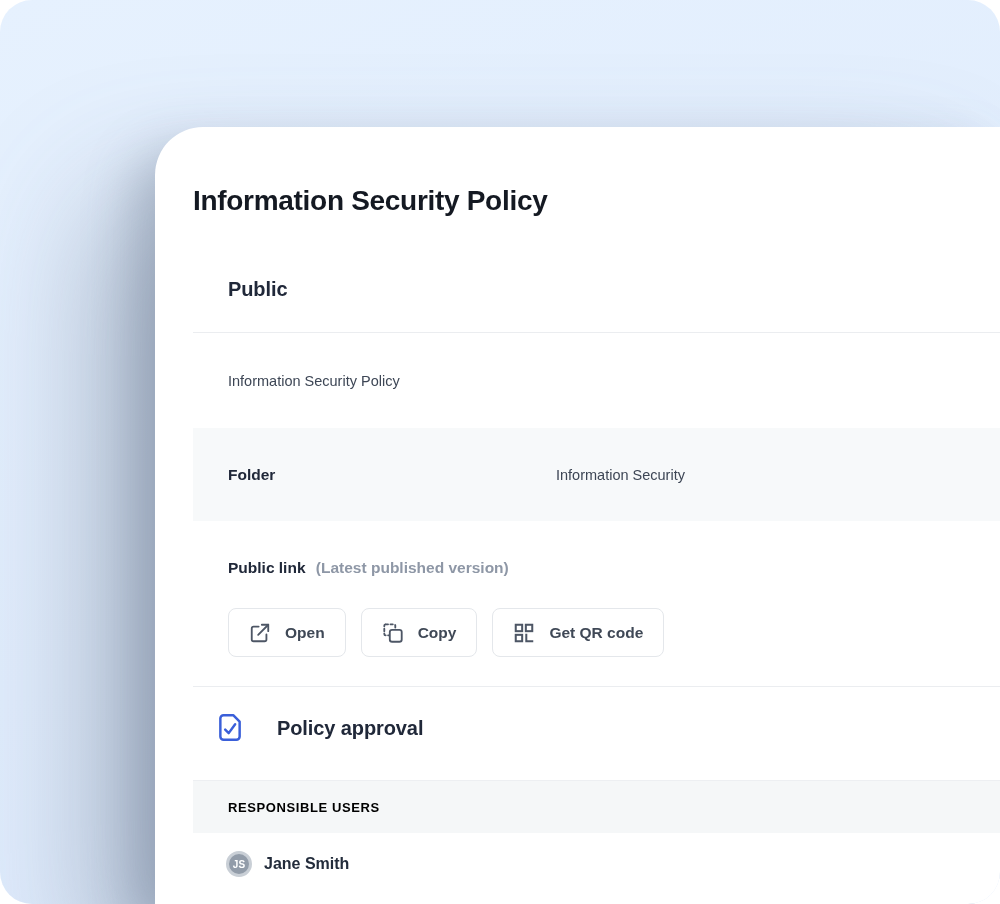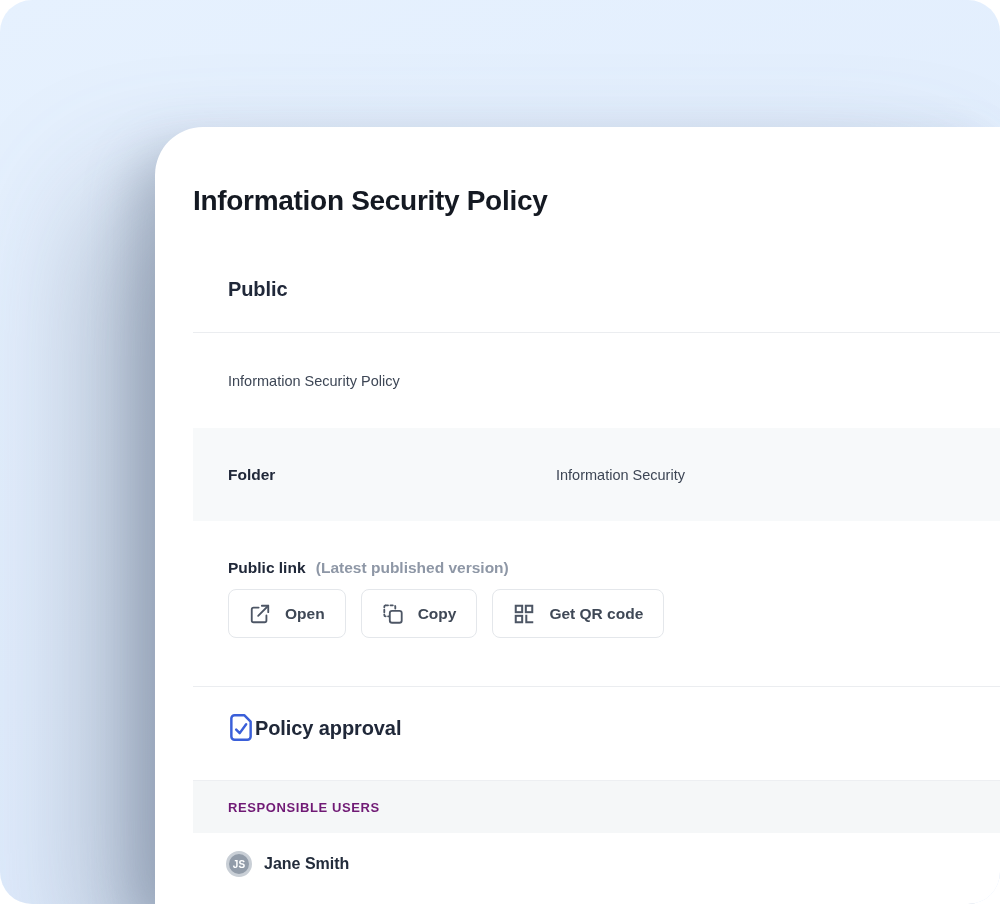--- a/index.html
+++ b/index.html
@@ -28,34 +28,34 @@
     padding-left:35px; }
   .row-name { top:206px; height:95px; background:#ffffff; }
   .row-folder { top:301px; height:93px; background:#f7f9fa; }
   .detail-label { width:328px; font-size:15.5px; font-weight:700; color:#202839; }
   .detail-value { font-size:14.5px; font-weight:400; color:#3d4655; }
 
   .public-link-line { position:absolute; left:73px; top:429px; font-size:15.5px; line-height:24px; }
   .public-link-label { font-weight:700; color:#202839; }
   .public-link-hint { font-weight:700; color:#8e97a6; margin-left:6px; }
 
-  .link-buttons { position:absolute; left:73px; top:462px; display:flex; gap:15px; }
+  .link-buttons { position:absolute; left:73px; top:481px; display:flex; gap:15px; }
   .btn { display:flex; align-items:center; gap:14px; height:49px; padding:0 20px;
     background:#ffffff; border:1px solid #e4e7eb; border-radius:8px; cursor:pointer;
     font-family:inherit; font-size:15.5px; font-weight:600; color:#3f4856; }
   .btn svg { flex:0 0 auto; stroke:#4d5665; }
 
-  .approval-header { position:absolute; left:73px; top:586px; display:flex;
-    align-items:center; gap:1px; }
+  .approval-header { position:absolute; left:62px; top:586px; display:flex;
+    align-items:center; gap:34px; }
   .approval-header svg { stroke:#3a5fd9; }
 
   .users-band { position:absolute; left:38px; right:0; top:653px; height:53px;
     background:#f5f7f8; border-top:1px solid #edeff2; display:flex; align-items:center;
     padding-left:35px; }
-  .users-band-label { font-size:13px; font-weight:600; letter-spacing:.6px; color:#701a75; }
+  .users-band-label { font-size:13px; font-weight:600; letter-spacing:.6px; color:#000000; }
 
   .user-row { position:absolute; left:71px; top:724px; display:flex; align-items:center;
     gap:12px; cursor:pointer; }
   .avatar { width:26px; height:26px; border-radius:50%; background:#929ca9;
     border:3px solid #c9cfd6; display:flex; align-items:center; justify-content:center; }
   .avatar-initials { font-size:10px; font-weight:700; color:#ffffff; letter-spacing:.2px; }
   .user-name { font-size:16px; font-weight:700; color:#232c3b; }
 </style>
 </head>
 <body>

